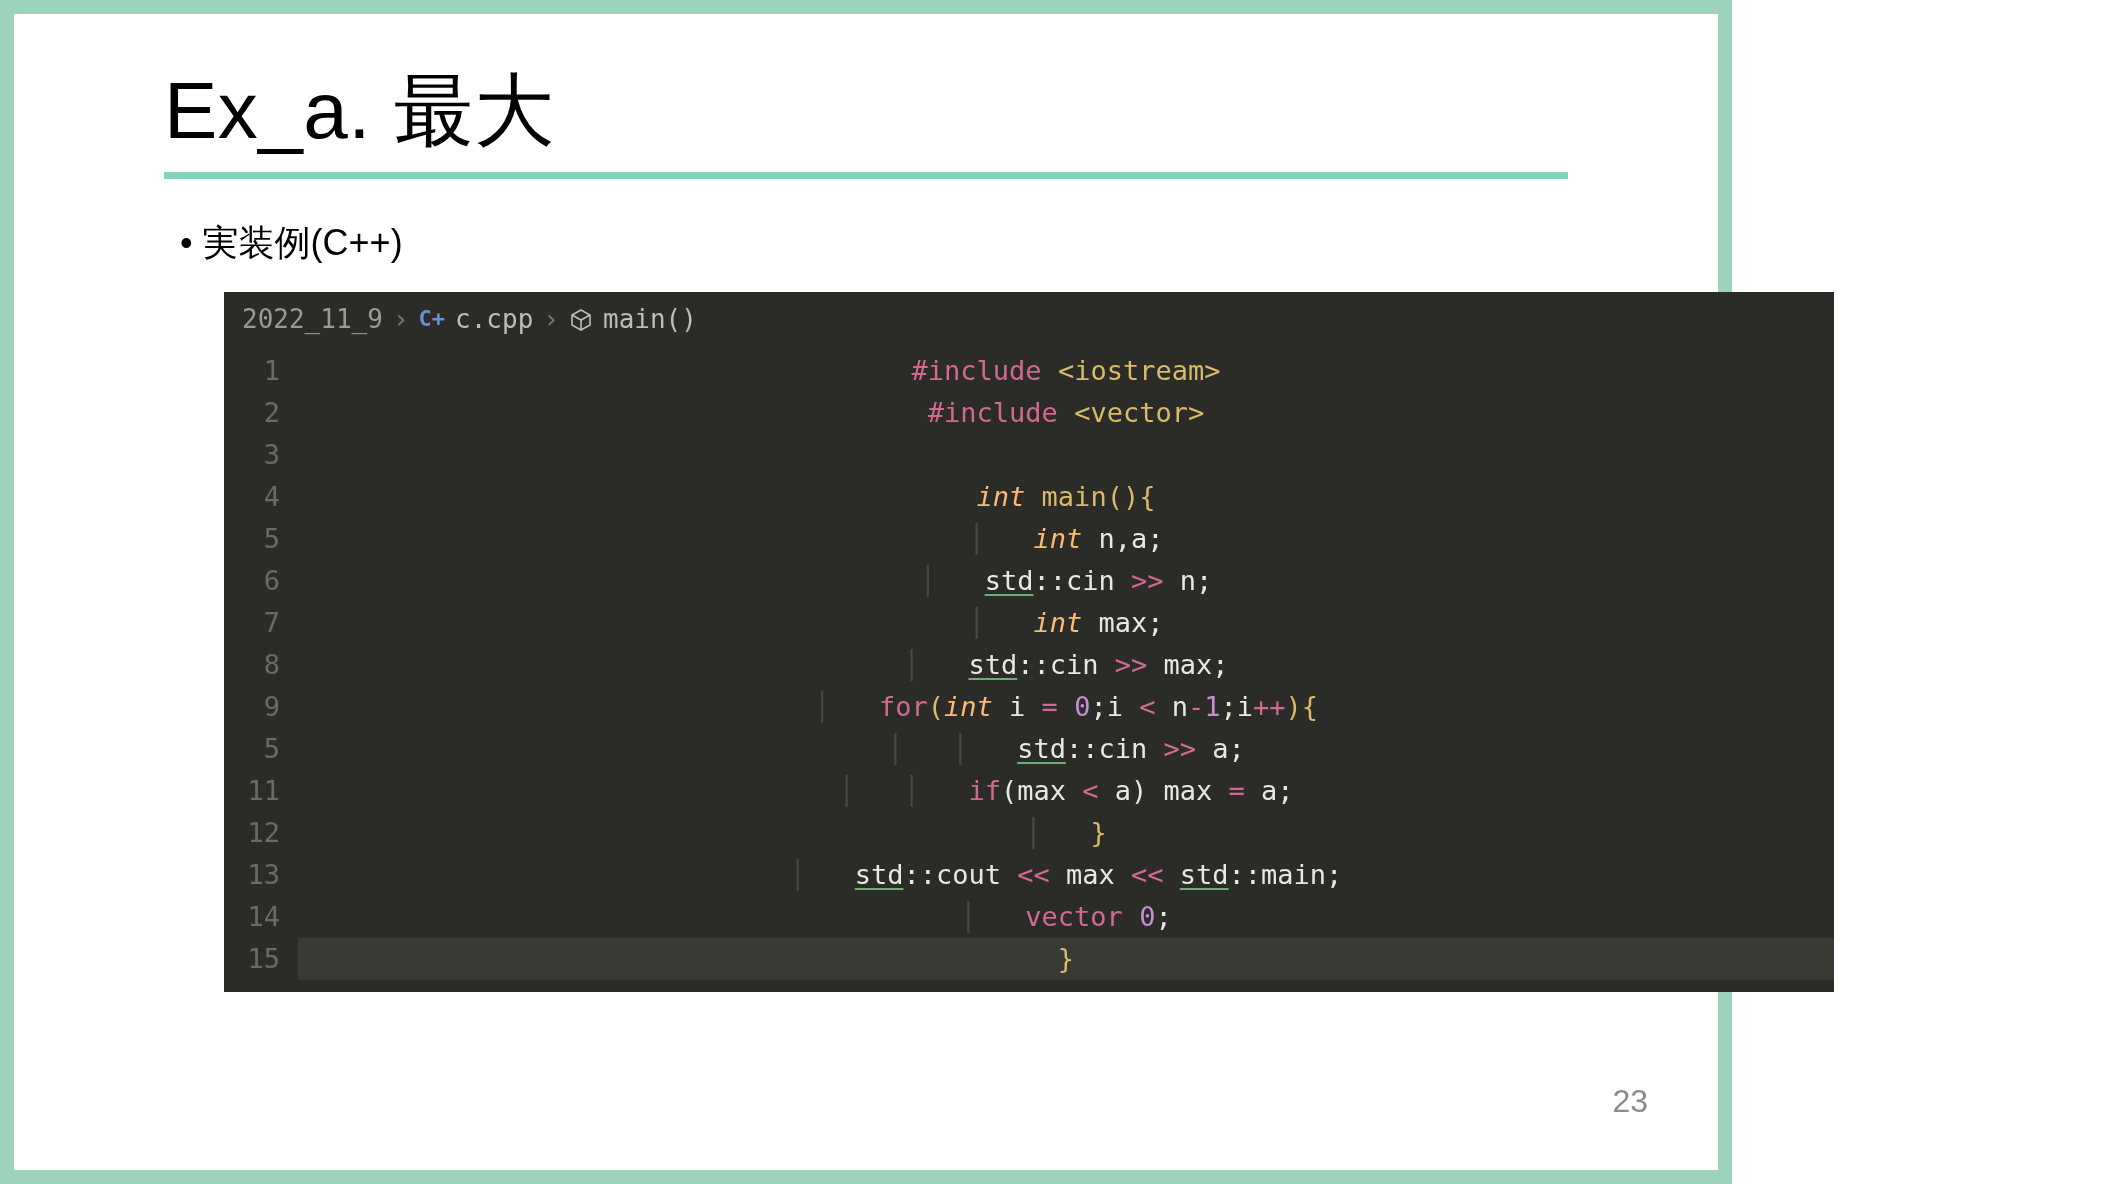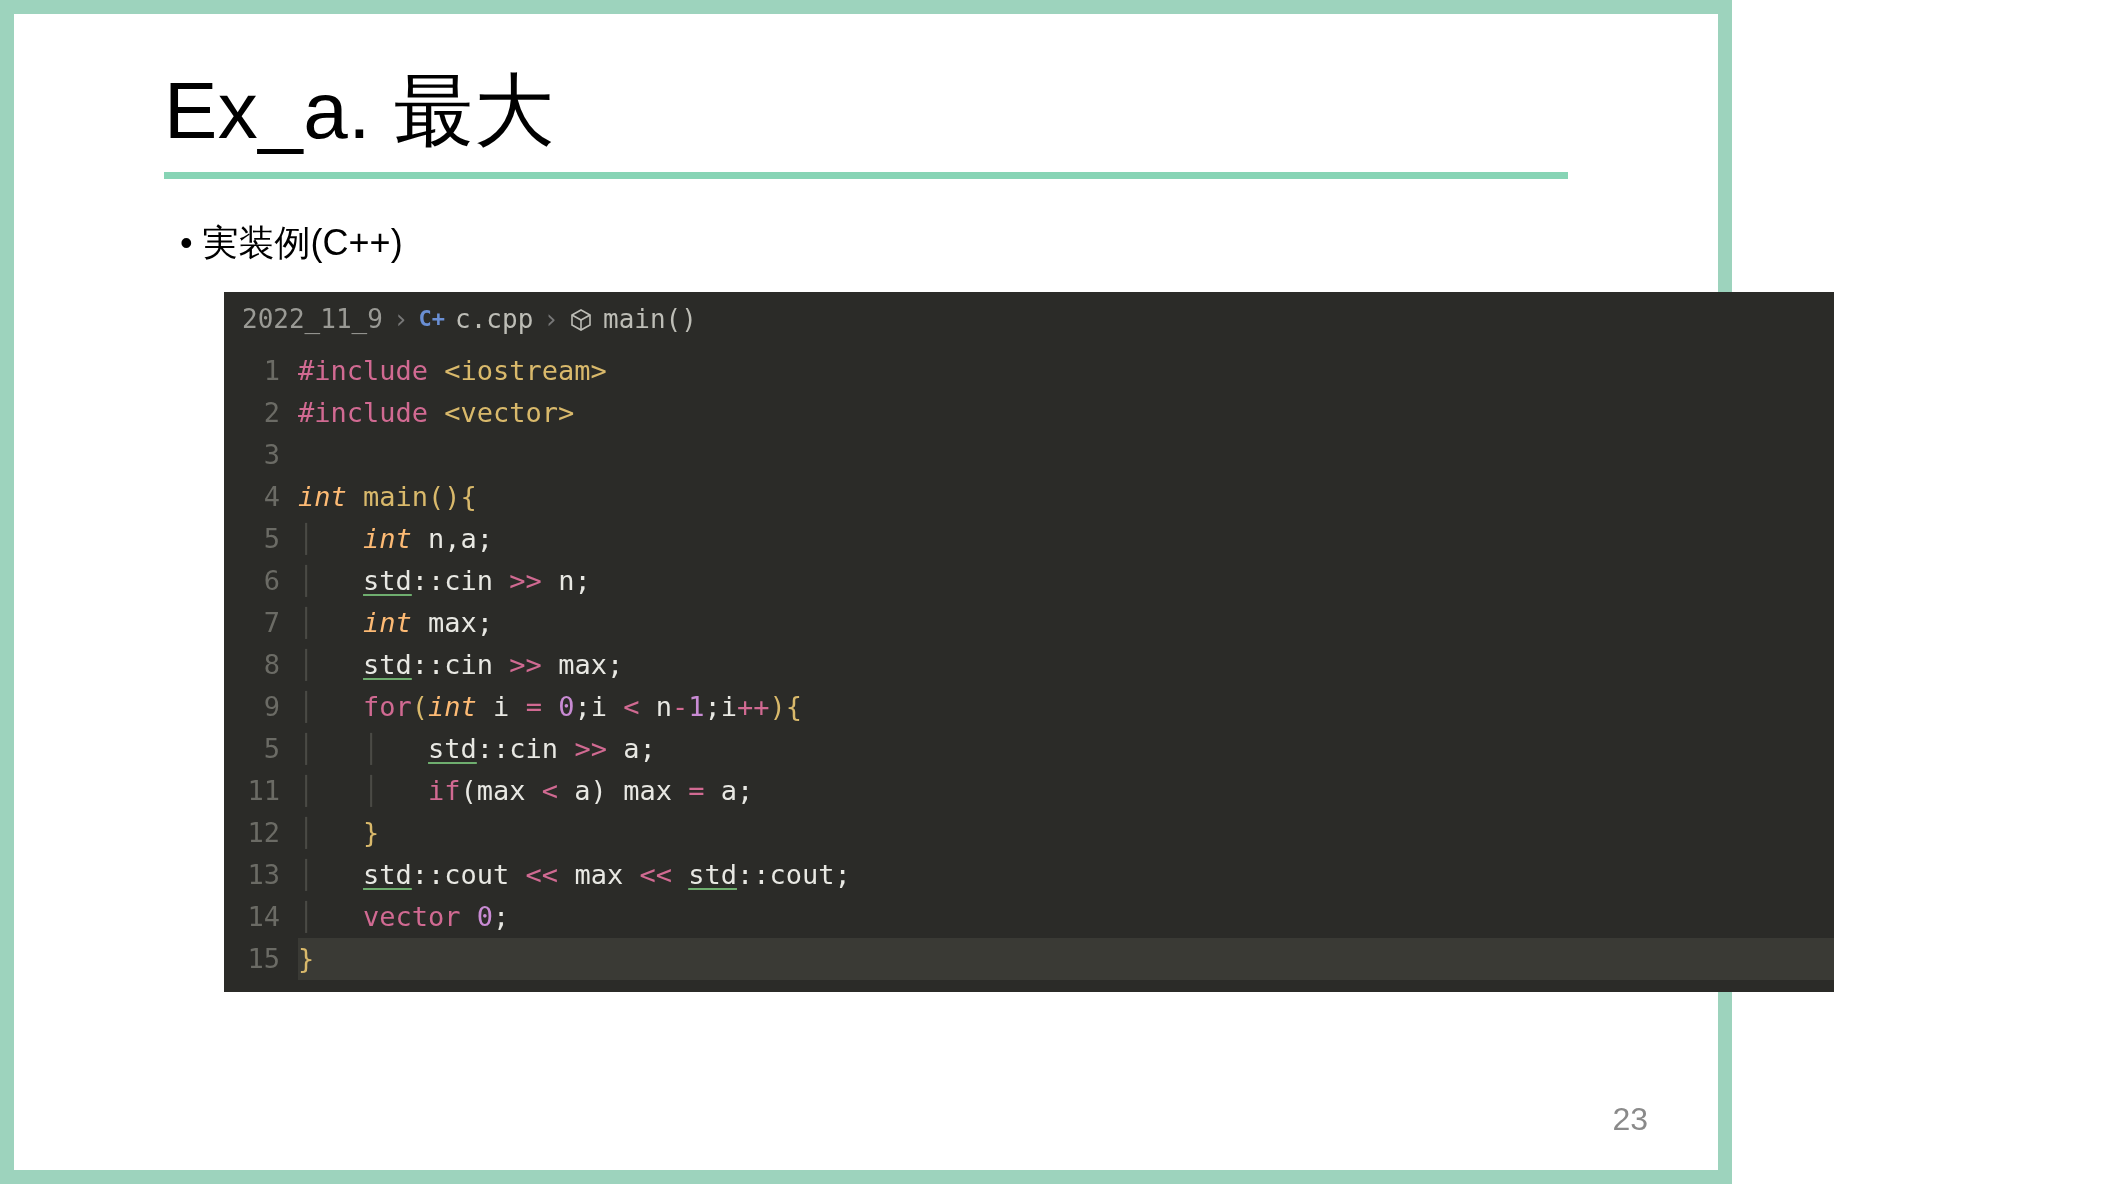--- a/index.html
+++ b/index.html
@@ -12,33 +12,33 @@
   .code-block{margin-left:60px;width:1610px;background:#2b2b28;font-family:Menlo,Consolas,monospace;font-size:27px;line-height:42px;}
   .breadcrumbs{padding:6px 10px 4px 18px;color:#9a9a95;font-size:26px;display:flex;align-items:flex-end;gap:10px;}
   .bc-sep{color:#777;}
   .bc-file-icon{color:#6a8fd4;font-weight:bold;font-size:22px;}
   .bc-file{color:#bdbdb6;}
   .bc-sym-icon{color:#bdbdb6;font-size:24px;display:inline-block;}
   .bc-sym{color:#bdbdb6;}
   .code-body{display:flex;}
   .gutter{text-align:right;color:#6b6b65;padding:6px 18px 12px 0;min-width:56px;user-select:none;}
   .gutter div{height:42px;}
-  .src{padding:6px 0 12px 0;flex:1;color:#e8e8e3;}
+  .src{padding:6px 0 12px 0;flex:1;color:#e8e8e3;text-align:center;}
   .src .line{height:42px;white-space:pre;}
   .src .line.hl{background:#3a3a35;}
   .tok-pp{color:#d16a92;}      
   .tok-inc{color:#d9b96b;}     
   .tok-type{color:#fdba74;font-style:italic;} 
   .tok-fn{color:#d9b96b;}      
   .tok-std{color:#e8e8e3;text-decoration:underline;text-decoration-color:#6fae6f;text-underline-offset:4px;}
   .tok-op{color:#d16a92;}
   .tok-num{color:#c98bd4;}
   .tok-br{color:#d9b96b;}
   .guide{color:#4a4a45;}
-  .page-num{position:absolute;right:70px;bottom:32px;color:#8a8a8a;font-size:32px;}
+  .page-num{position:absolute;right:70px;bottom:50px;color:#8a8a8a;font-size:32px;}
   svg.cube{width:24px;height:24px;vertical-align:middle;}
 </style>
 </head>
 <body>
 
 <div class="slide-frame">
   <div class="inner">
 
     <h1 class="title">Ex_a. 最大</h1>
     <hr class="title-rule">
@@ -87,21 +87,21 @@
           <div class="line"> </div>
           <div class="line"><span class="tok-type">int</span><span> </span><span class="tok-fn">main</span><span class="tok-br">(){</span></div>
           <div class="line"><span class="guide">│   </span><span class="tok-type">int</span><span> n,a;</span></div>
           <div class="line"><span class="guide">│   </span><span class="tok-std">std</span><span>::cin </span><span class="tok-op">&gt;&gt;</span><span> n;</span></div>
           <div class="line"><span class="guide">│   </span><span class="tok-type">int</span><span> max;</span></div>
           <div class="line"><span class="guide">│   </span><span class="tok-std">std</span><span>::cin </span><span class="tok-op">&gt;&gt;</span><span> max;</span></div>
           <div class="line"><span class="guide">│   </span><span class="tok-pp">for</span><span class="tok-br">(</span><span class="tok-type">int</span><span> i </span><span class="tok-op">=</span><span> </span><span class="tok-num">0</span><span>;i </span><span class="tok-op">&lt;</span><span> n</span><span class="tok-op">-</span><span class="tok-num">1</span><span>;i</span><span class="tok-op">++</span><span class="tok-br">){</span></div>
           <div class="line"><span class="guide">│   │   </span><span class="tok-std">std</span><span>::cin </span><span class="tok-op">&gt;&gt;</span><span> a;</span></div>
           <div class="line"><span class="guide">│   │   </span><span class="tok-pp">if</span><span>(max </span><span class="tok-op">&lt;</span><span> a) max </span><span class="tok-op">=</span><span> a;</span></div>
           <div class="line"><span class="guide">│   </span><span class="tok-br">}</span></div>
-          <div class="line"><span class="guide">│   </span><span class="tok-std">std</span><span>::cout </span><span class="tok-op">&lt;&lt;</span><span> max </span><span class="tok-op">&lt;&lt;</span><span> </span><span class="tok-std">std</span><span>::cout;</span></div>
+          <div class="line"><span class="guide">│   </span><span class="tok-std">std</span><span>::cout </span><span class="tok-op">&lt;&lt;</span><span> max </span><span class="tok-op">&lt;&lt;</span><span> </span><span class="tok-std">std</span><span>::main;</span></div>
           <div class="line"><span class="guide">│   </span><span class="tok-pp">vector</span><span> </span><span class="tok-num">0</span><span>;</span></div>
           <div class="line hl"><span class="tok-br">}</span></div>
         </div>
       </div>
     </div>
 
   </div>
   <div class="page-num">23</div>
 </div>
 

